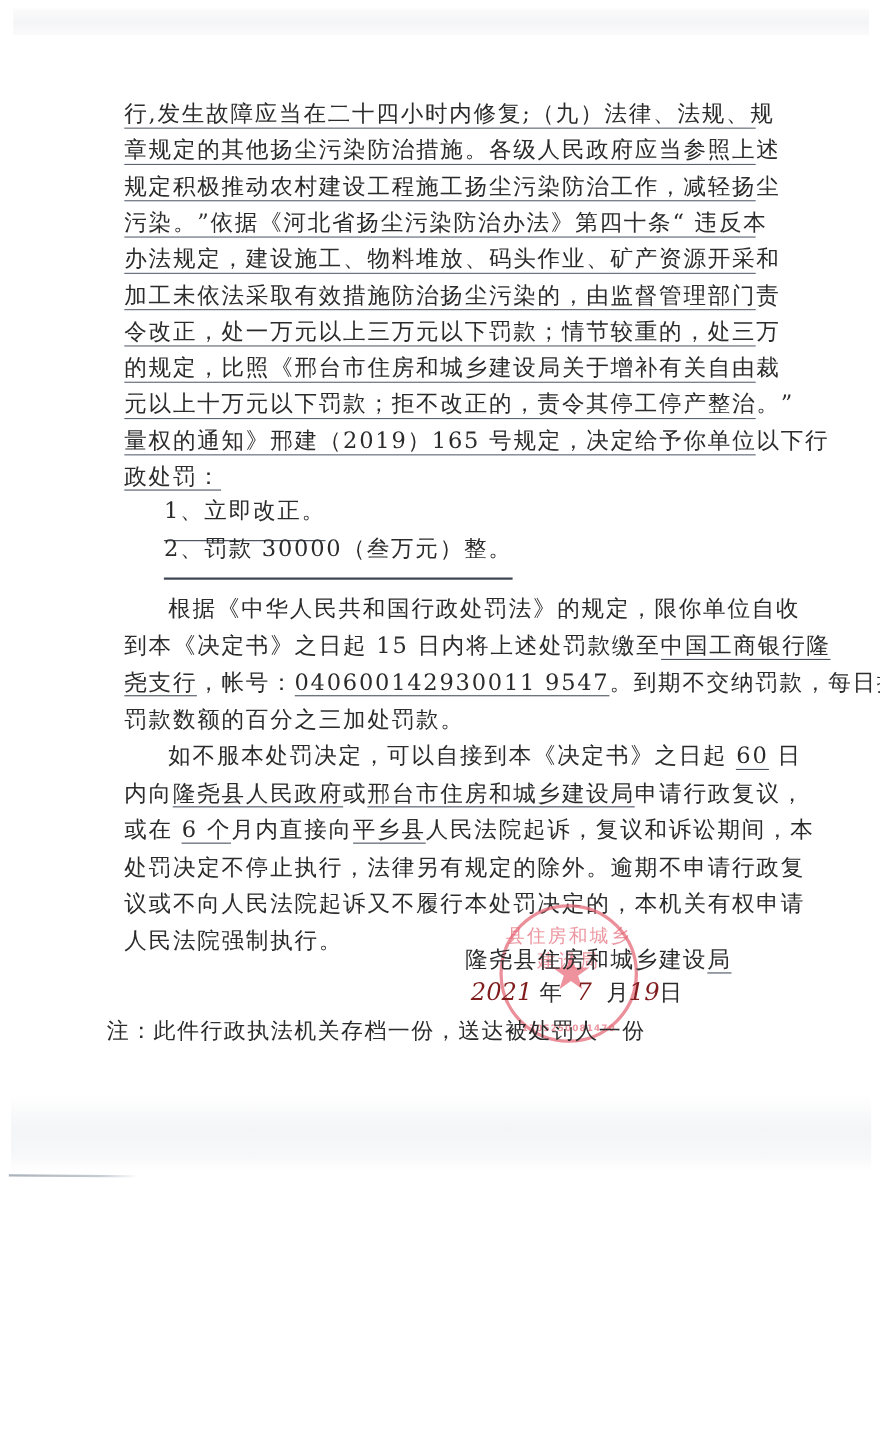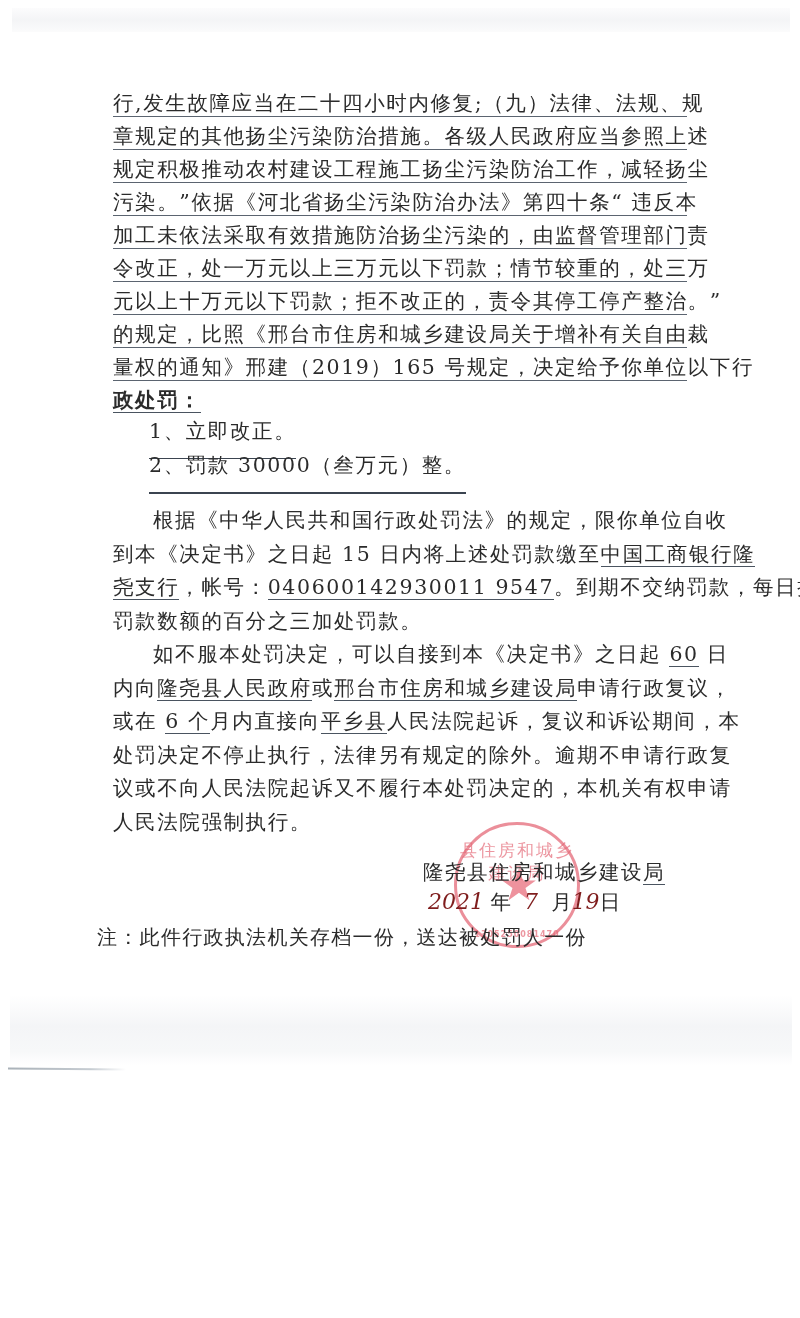--- a/index.html
+++ b/index.html
@@ -62,26 +62,27 @@
 <body>
 
 <div class="scan-noise-top"></div>
 
 <div class="page">
   <div>
     <div class="line ul">行,发生故障应当在二十四小时内修复;（九）法律、法规、规</div>
     <div class="line ul">章规定的其他扬尘污染防治措施。各级人民政府应当参照上述</div>
     <div class="line ul">规定积极推动农村建设工程施工扬尘污染防治工作，减轻扬尘</div>
     <div class="line ul">污染。”依据《河北省扬尘污染防治办法》第四十条“ 违反本</div>
+    <div class="line ul">办法规定，建设施工、物料堆放、码头作业、矿产资源开采和</div>
     <div class="line ul">加工未依法采取有效措施防治扬尘污染的，由监督管理部门责</div>
     <div class="line ul">令改正，处一万元以上三万元以下罚款；情节较重的，处三万</div>
+    <div class="line ul">的规定，比照《邢台市住房和城乡建设局关于增补有关自由裁</div>
     <div class="line ul">元以上十万元以下罚款；拒不改正的，责令其停工停产整治。”</div>
-    <div class="line ul">的规定，比照《邢台市住房和城乡建设局关于增补有关自由裁</div>
     <div class="line ul">量权的通知》邢建（2019）165 号规定，决定给予你单位以下行</div>
-    <div class="line noj" style="height:30px;line-height:30px;font-weight:bold;">
+    <div class="line noj" style="height:30px;line-height:30px;">
       <span class="u">政处罚：</span>
     </div>
   </div>
 
   <div>
     <div class="line item"><span>1、立即改正。</span></div>
     <div class="line item"><span style="border-bottom-width:2px;">2、罚款 30000（叁万元）整。</span></div>
   </div>
 
   <div class="gap"></div>

